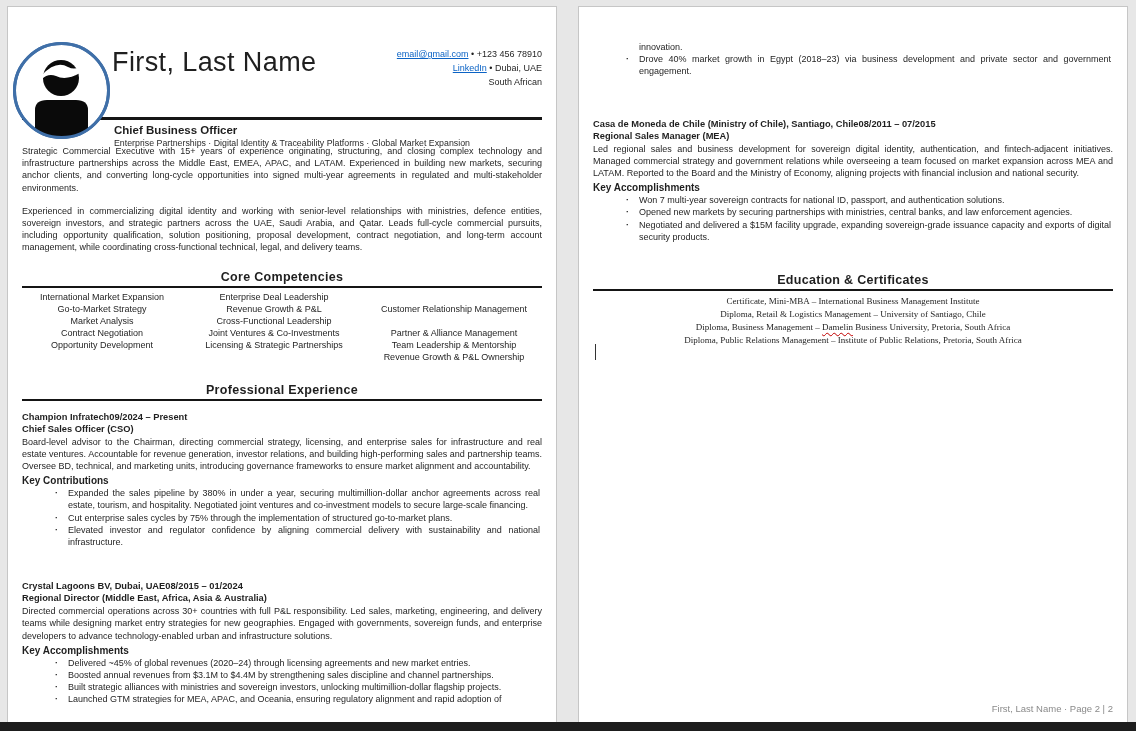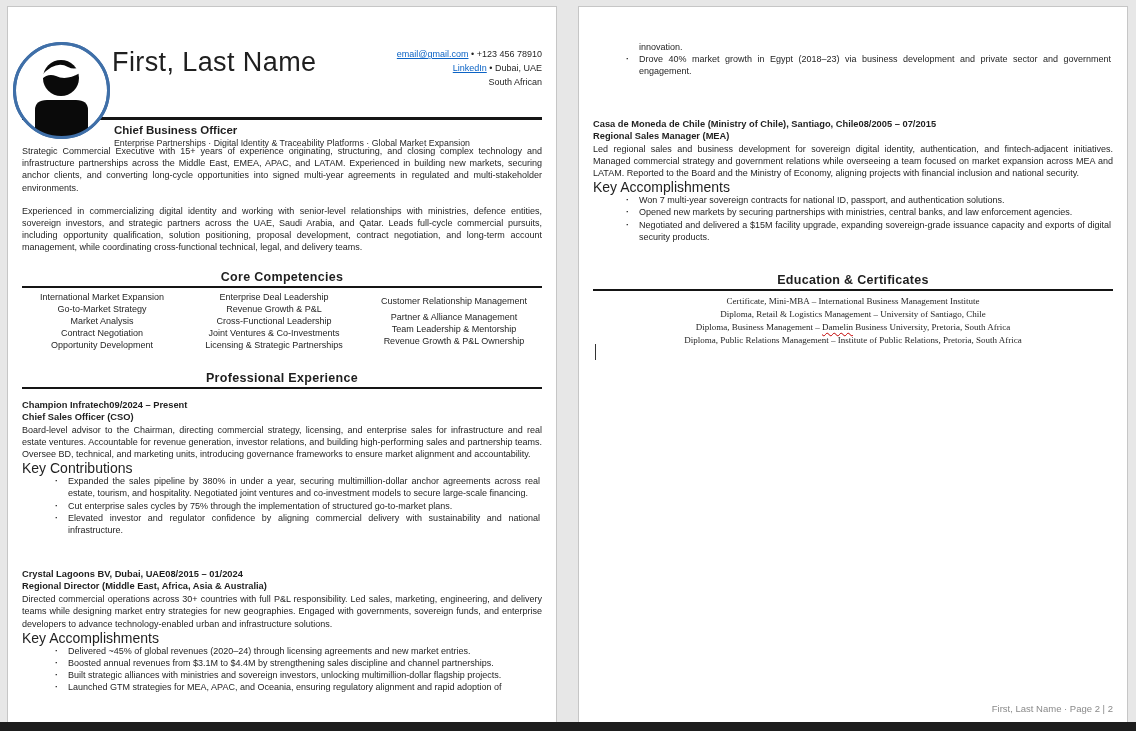--- a/index.html
+++ b/index.html
@@ -22,28 +22,28 @@
   .role-sub{position:absolute;left:106px;top:131px;font-size:8.8px;color:#2a2a2a;}
 
   .content{padding:0 14px;}
   .summary{font-size:9px;line-height:12.2px;text-align:justify;margin:0 0 11px;}
   b,.bold{font-weight:normal;}
 
   .sec-title{margin:0;text-align:center;font-size:12.5px;font-weight:bold;letter-spacing:.3px;
     border-bottom:2px solid var(--rule,#151515);padding-bottom:2px;}
   .comp-grid{display:grid;grid-template-columns:1fr 1.15fr 1.1fr;padding-top:3px;font-size:9px;line-height:12px;text-align:center;}
   .comp-col div{white-space:normal;}
-  .comp-col .narrow{max-width:150px;margin:4px auto;}
+  .comp-col .narrow{max-width:150px;margin:12px auto;}
 
   .exp{margin-top:20px;}
   .job{margin-top:10px;}
   .job-head{display:flex;justify-content:flex-start;font-size:9.3px;font-weight:bold;line-height:12px;}
   .job-role{font-size:9.3px;font-weight:bold;line-height:12px;}
   .job-desc{font-size:9px;line-height:12.2px;text-align:justify;margin:1px 0 2px;}
-  .bullets-title{font-size:14px;font-weight:normal;line-height:13px;}
+  .bullets-title{font-size:10px;font-weight:bold;line-height:13px;}
   ul.bullets{margin:0;padding:0;list-style:none;}
   ul.bullets li{position:relative;padding-left:46px;padding-right:2px;font-size:9px;line-height:12.2px;text-align:justify;}
   ul.bullets li::before{content:"·";position:absolute;left:33px;top:0;font-weight:bold;}
 
   
   .p2-content{padding:34px 14px 0;}
   .cont-line{padding-left:46px;font-size:9px;line-height:12.2px;}
   .p2-job{margin-top:40px;}
   .edu{margin-top:30px;}
   .edu-items{padding-top:4px;text-align:center;font-size:9px;line-height:13px;font-family:Liberation Serif, serif;}
@@ -153,21 +153,21 @@
   <div class="page page2">
     <div class="p2-content">
       <div class="cont-line">innovation.</div>
       <ul class="bullets">
         <li>Drove 40% market growth in Egypt (2018–23) via business development and private sector and government engagement.</li>
       </ul>
 
       <div class="p2-job">
         <div class="job-head">
           <span>Casa de Moneda de Chile (Ministry of Chile), Santiago, Chile</span>
-          <span>08/2005 – 07/2015</span>
+          <span>08/2011 – 07/2015</span>
         </div>
         <div class="job-role">Regional Sales Manager (MEA)</div>
         <div class="job-desc">Led regional sales and business development for sovereign digital identity, authentication, and fintech-adjacent initiatives. Managed commercial strategy and government relations while overseeing a team focused on market expansion across MEA and LATAM. Reported to the Board and the Ministry of Economy, aligning projects with financial inclusion and national security.</div>
         <div class="bullets-title">Key Accomplishments</div>
         <ul class="bullets">
           <li>Won 7 multi-year sovereign contracts for national ID, passport, and authentication solutions.</li>
           <li>Opened new markets by securing partnerships with ministries, central banks, and law enforcement agencies.</li>
           <li>Negotiated and delivered a $15M facility upgrade, expanding sovereign-grade issuance capacity and exports of digital security products.</li>
         </ul>
       </div>

